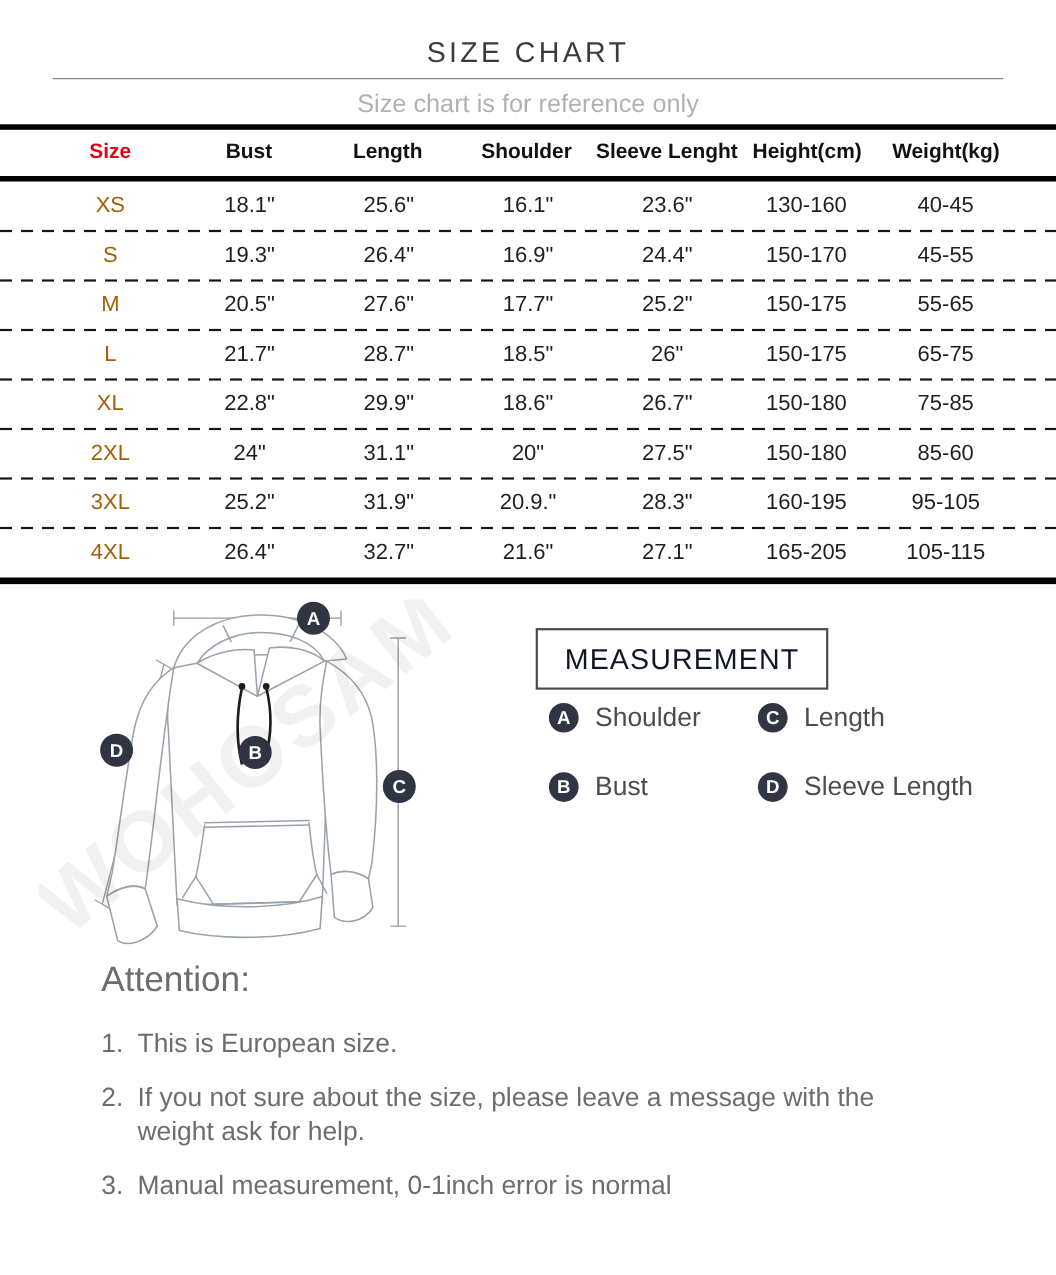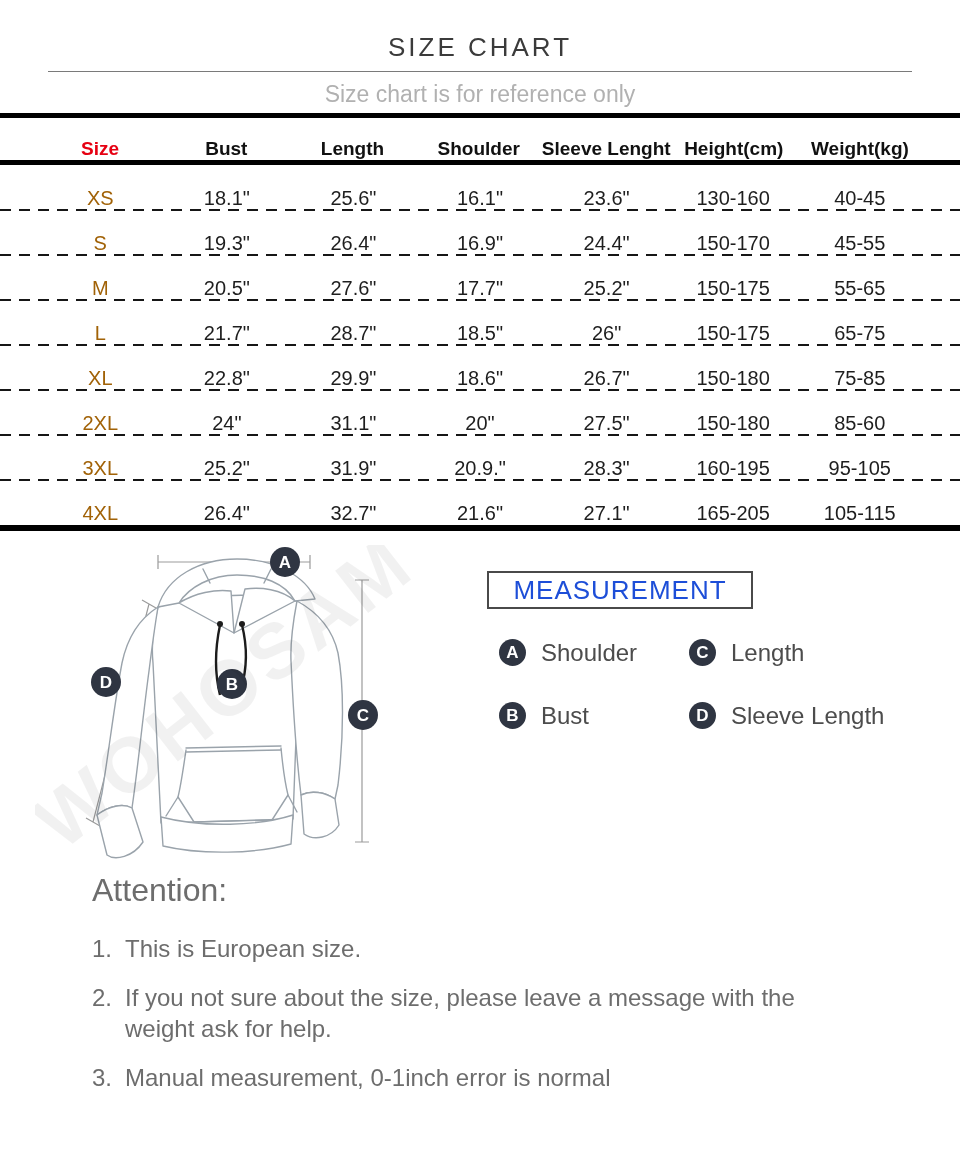--- a/index.html
+++ b/index.html
@@ -10,35 +10,35 @@
   .title{position:absolute;top:32px;left:0;width:100%;text-align:center;
          font-size:26px;font-weight:400;letter-spacing:3px;color:#3b3b3b;}
   .title-rule{position:absolute;top:71px;left:48px;width:864px;height:1px;background:#7a7a7a;}
   .subtitle{position:absolute;top:81px;left:0;width:100%;text-align:center;
             font-size:23px;color:#b1b1b1;}
 
   
   .size-table{position:absolute;top:113px;left:0;width:960px;}
   .bar{height:5px;background:#000;}
   .bar.bottom{height:6px;}
-  .trow{display:flex;align-items:flex-end;height:45px;padding:0 37px;position:relative;box-sizing:border-box;}
+  .trow{display:flex;align-items:center;height:45px;padding:0 37px;position:relative;box-sizing:border-box;}
   .trow.head{height:42px;}
   .cell{flex:1;text-align:center;font-size:20px;color:#1e1e1e;white-space:nowrap;}
   .trow.head .cell{font-weight:bold;font-size:19px;color:#111;}
   .trow.head .cell.size-col{color:#e60012;}
   .trow .cell.size-col{color:#a16207;}
   .trow:not(.head):not(:last-child)::after{content:"";position:absolute;left:0;right:0;bottom:-1px;height:2px;
      background:repeating-linear-gradient(90deg,#161616 0,#161616 11px,transparent 11px,transparent 19px);}
 
   
   .diagram{position:absolute;top:545px;left:0;width:960px;height:330px;}
   .hoodie-svg{position:absolute;left:35px;top:0;}
-  .measure-box{position:absolute;left:487px;top:26px;width:266px;height:38px;
+  .measure-box{position:absolute;left:487px;top:26px;width:266px;height:56px;
      border:2px solid #4a4a4a;box-sizing:border-box;display:flex;align-items:center;justify-content:center;
-     font-size:26px;letter-spacing:1px;color:#1d4ed8;}
+     font-size:26px;letter-spacing:1px;color:#0f172a;}
   .legend{position:absolute;left:499px;top:94px;display:grid;
      grid-template-columns:190px auto;row-gap:36px;}
   .legend-item{display:flex;align-items:center;gap:15px;height:27px;}
   .legend-badge{width:27px;height:27px;border-radius:50%;background:#2f3542;color:#fff;
      font-weight:bold;font-size:17px;display:flex;align-items:center;justify-content:center;flex:0 0 27px;}
   .legend-label{font-size:24px;color:#4c4c4c;white-space:nowrap;}
 
   
   .attention{position:absolute;left:92px;top:872px;width:780px;color:#6d6d6d;}
   .attention-heading{font-size:32px;margin:0 0 24px 0;font-weight:400;}

